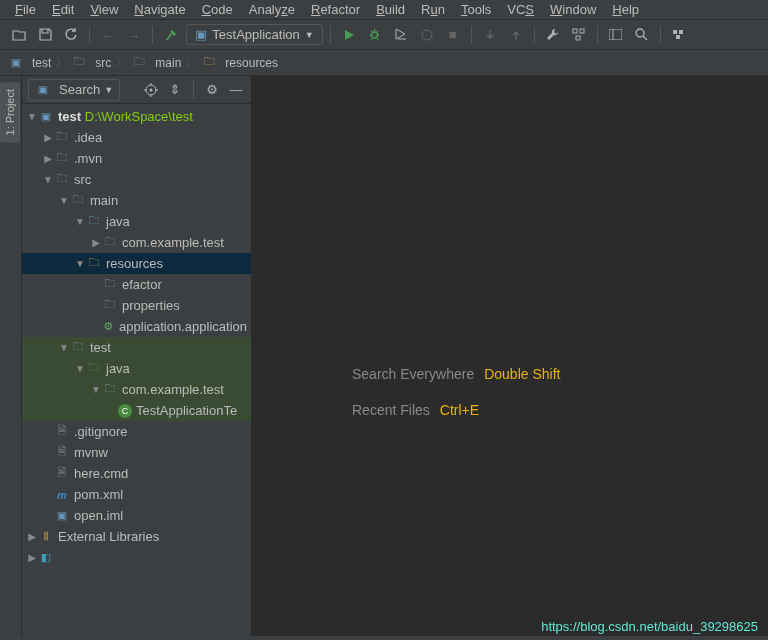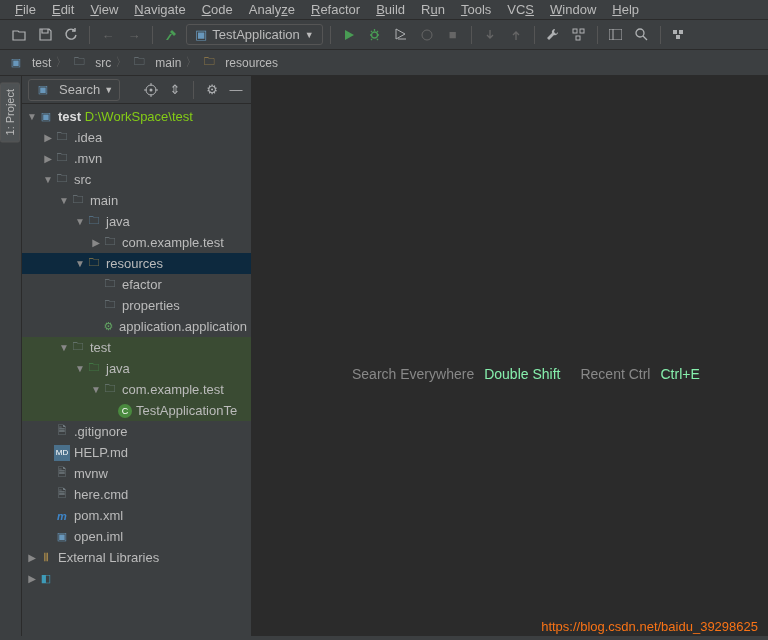--- a/index.html
+++ b/index.html
@@ -25,24 +25,24 @@
 .sb-head .hicon { width: 18px; height: 18px; display: flex; align-items: center; justify-content: center; color: #afb1b3; }
 .tree { flex: 1; overflow: hidden; padding: 2px 0; font-size: 13px; }
 .row { display: flex; align-items: center; height: 21px; white-space: nowrap; padding-right: 4px; }
 .row.sel { background: #0d293e; }
 .row.hl { background: #3a4b33; }
 .arrow { width: 12px; text-align: center; color: #888; font-size: 10px; }
 .arrow.open::before { content: "▼"; }
 .arrow.closed::before { content: "▶"; }
 .fi { width: 16px; height: 16px; display: inline-flex; align-items: center; justify-content: center; margin-right: 4px; font-size: 11px; }
 .editor { flex: 1; background: #2b2b2b; position: relative; }
-.hints { position: absolute; left: 100px; top: 290px; display: flex; flex-direction: row; gap: 20px; font-size: 14px; color: #888; }
+.hints { position: absolute; left: 100px; top: 290px; display: flex; flex-direction: column; gap: 20px; font-size: 14px; color: #888; }
 .hint { display: flex; gap: 10px; }
-.key { color: #86efac; }
-.watermark { position: absolute; right: 10px; bottom: 6px; color: #f97316; font-size: 13px; }
+.key { color: #eab308; }
+.watermark { position: absolute; right: 10px; bottom: 6px; color: #5eead4; font-size: 13px; }
 svg { display: block; }
 </style>
 </head>
 <body>
 
 <div class="menubar">
   <span><u>F</u>ile</span>
   <span><u>E</u>dit</span>
   <span><u>V</u>iew</span>
   <span><u>N</u>avigate</span>
@@ -273,24 +273,20 @@
         </div>
       <div class="row hl" style="padding-left:96px">
           <span class="fi" style="background:#4a8a3f;color:#fff;border-radius:8px;width:14px;height:14px;font-size:9px">C</span>
           <span>TestApplicationTe</span>
         </div>
       <div class="row" style="padding-left:32px">
           <span class="fi" style="color:#87939a">🗎</span>
           <span>.gitignore</span>
         </div>
       <div class="row" style="padding-left:32px">
-          <span class="fi" style="background:#4a708b;color:#fff;font-size:8px;padding:0 1px">MD</span>
-          <span>HELP.md</span>
-        </div>
-      <div class="row" style="padding-left:32px">
           <span class="fi" style="color:#87939a">🗎</span>
           <span>mvnw</span>
         </div>
       <div class="row" style="padding-left:32px">
           <span class="fi" style="color:#87939a">🗎</span>
           <span>here.cmd</span>
         </div>
       <div class="row" style="padding-left:32px">
           <span class="fi" style="color:#3e86c9;font-weight:bold;font-style:italic">m</span>
           <span>pom.xml</span>
@@ -311,20 +307,20 @@
     </div>
   </div>
 
   <div class="editor">
     <div class="hints">
       <div class="hint">
           <span>Search Everywhere</span>
           <span class="key">Double Shift</span>
         </div>
       <div class="hint">
-          <span>Recent Ctrl</span>
+          <span>Recent Files</span>
           <span class="key">Ctrl+E</span>
         </div>
     </div>
   </div>
 </div>
 
 <div class="watermark">https://blog.csdn.net/baidu_39298625</div>
 
 </body></html>

